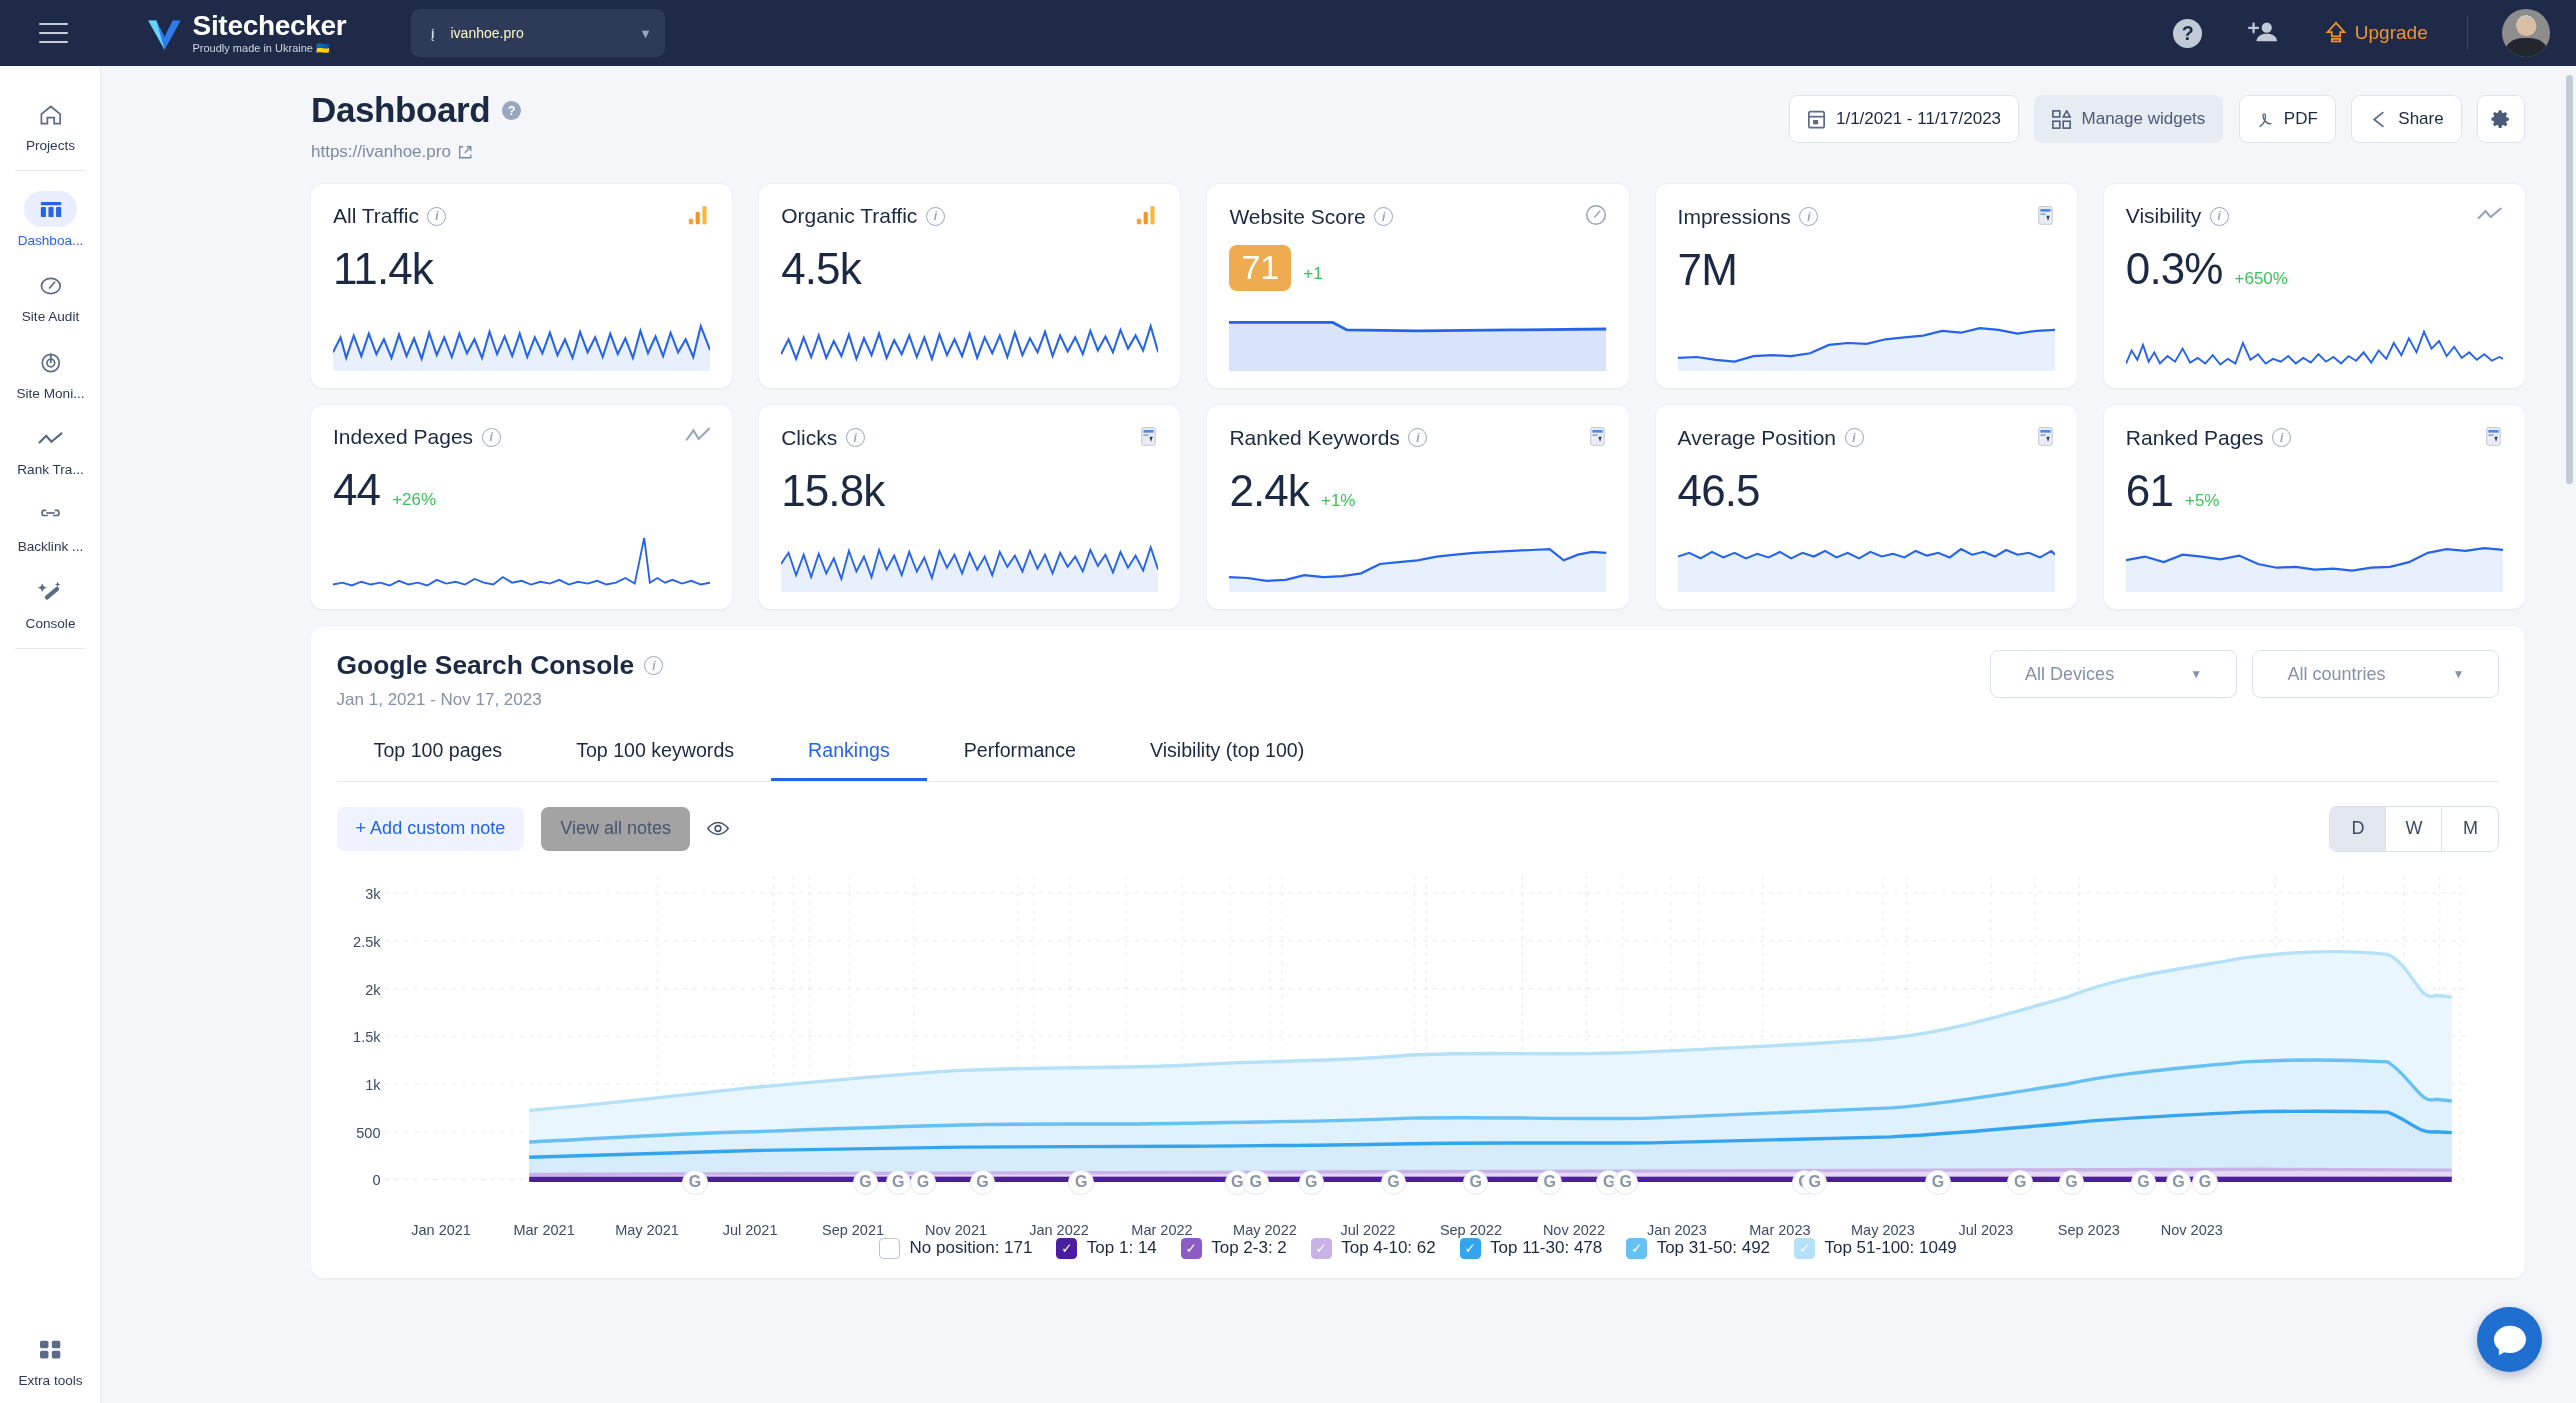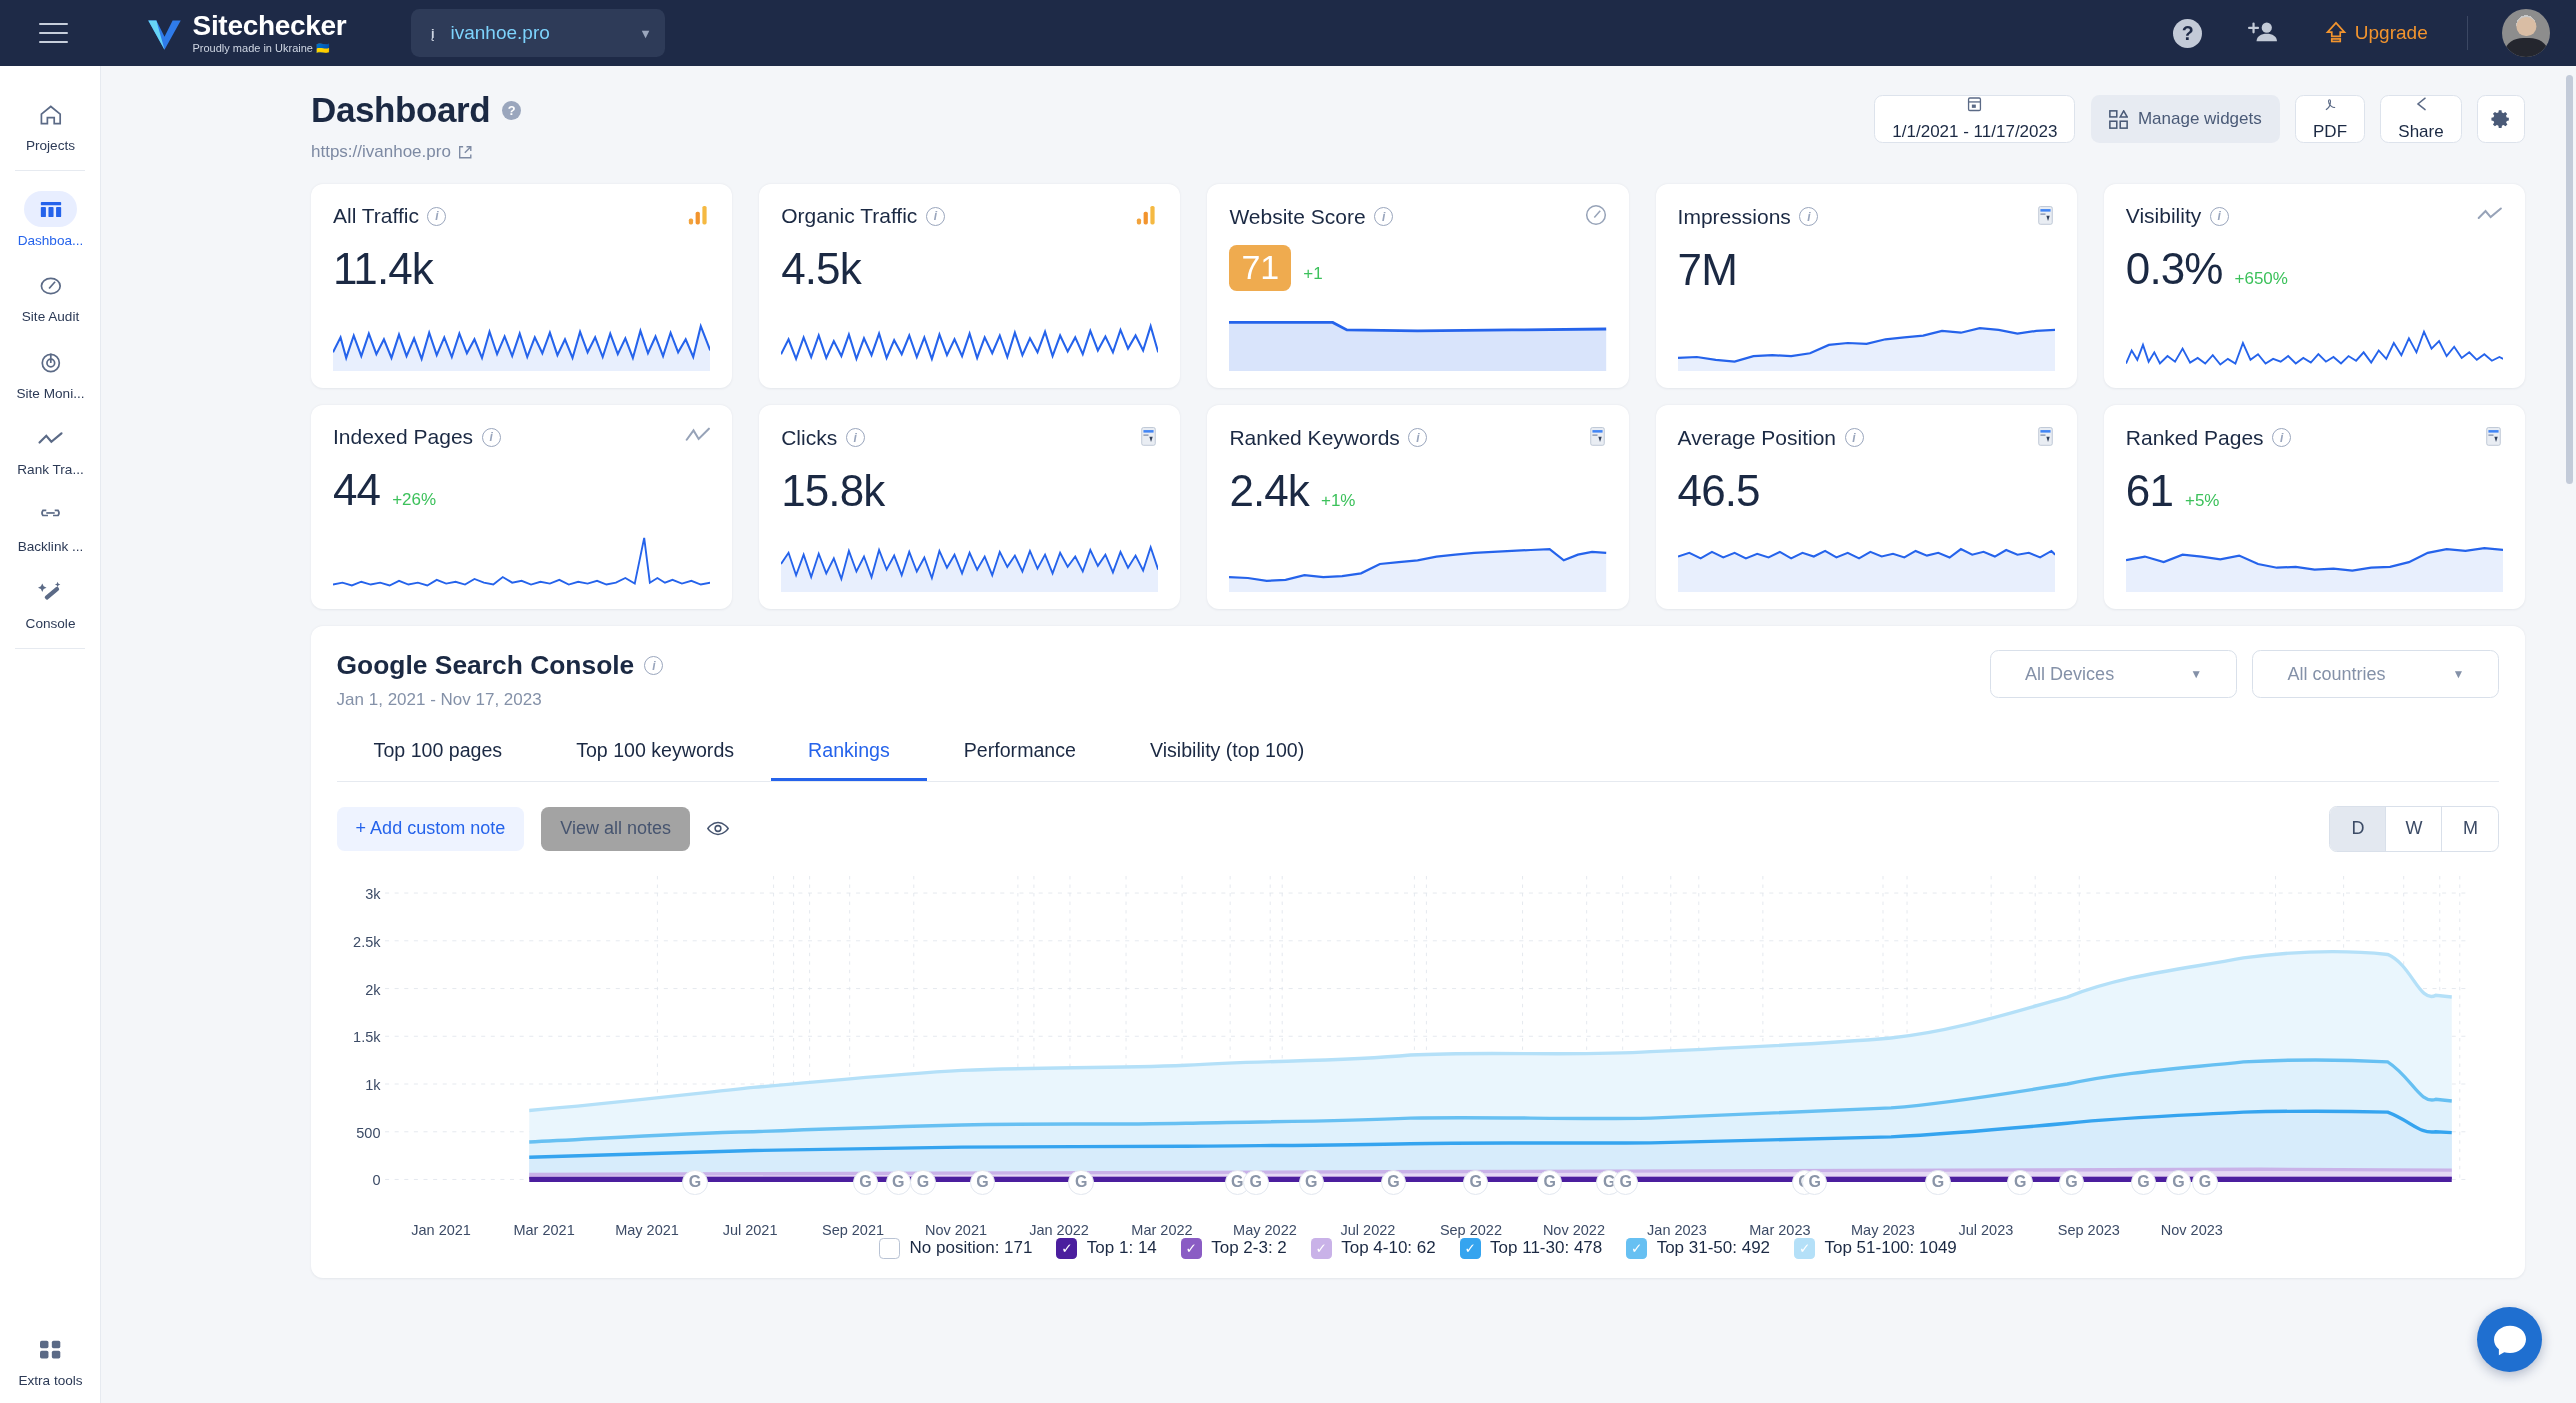--- a/index.html
+++ b/index.html
@@ -20,21 +20,21 @@
   .logo-wrap { display:flex; align-items:center; margin-left: 77px; }
   .logo-mark { width: 39px; height: 39px; margin-right: 8.5px; }
   .logo-text { line-height: 1; }
   .logo-title { color:#fff; font-size:28px; font-weight:700; letter-spacing:-0.3px;}
   .logo-sub { color:#cfd6e3; font-size:11px; margin-top:2.6px;}
   .site-select {
     margin-left: 65px; width: 254px; height: 48px; background:#2e3b58;
     border-radius: 8.5px; display:flex; align-items:center; padding: 0 13.6px; cursor:pointer;
   }
   .site-fav { width:15.3px; height:17px; margin-right:10.2px; display:flex; align-items:center; justify-content:center; color:#cfd6e3; font-size:12.8px; font-weight:700;}
-  .site-name { color:#7dd3fc; font-size:19px; flex:1;}
+  .site-name { color:#fef9c3; font-size:14px; flex:1;}
   .chev { color:#9aa6bd; font-size:12.8px;}
   .topbar-right { margin-left:auto; display:flex; align-items:center; padding-right: 25.6px; gap: 0; }
   .help-icon { width:29px;height:29px;border-radius:50%;background:#c3cad7;color:#1e2a47;
      display:flex;align-items:center;justify-content:center;font-size:19.6px;font-weight:700; cursor:pointer;}
   .invite-icon { margin-left: 46px; color:#c3cad7; cursor:pointer; display:flex;}
   .upgrade { margin-left:48px; display:flex; align-items:center; color:#f2942e; font-size:19px; cursor:pointer; gap:7.7px;}
   .divider-v { width:1.7px; height:34px; background:#3b4763; margin-left:39px;}
   .avatar { width:48px; height:48px; border-radius:50%; margin-left:34px;
     background: radial-gradient(circle at 50% 33%, #c9c9c9 0 24%, #8d8d8d 24% 100%);
     position:relative; overflow:hidden; cursor:pointer; }
@@ -62,21 +62,21 @@
   .title-row { display:flex; align-items:center; gap:12px;}
   h1.page-title { font-size:35px; color:#1b2943; font-weight:700; letter-spacing:-0.4px;}
   .i-circle { width:19px;height:19px;border-radius:50%;background:#9aa6bd;color:#fff;font-size:12.8px;
     display:inline-flex;align-items:center;justify-content:center;font-weight:700; cursor:pointer;}
   .i-ring { width:19px;height:19px;border-radius:50%;border:1.7px solid #9aa6bd;color:#9aa6bd;font-size:12px;
     display:inline-flex;align-items:center;justify-content:center;font-weight:700; font-style:italic; cursor:pointer;}
   .site-url { font-size:17px; color:#7d8aa3; margin-top:12px; display:flex; align-items:center; gap:6.8px; cursor:pointer;}
   .head-actions { margin-left:auto; display:flex; align-items:center; gap:15.3px; padding-top:5.1px;}
   .btn { height:48px; border-radius:8.5px; display:flex; align-items:center; gap:10.2px;
      font-size:17px; padding: 0 17px; cursor:pointer; border:0.9px solid transparent; }
-  .btn-outline { background:#fff; border:0.9px solid #dde3ec; color:#1b2943;flex-direction:column;}
+  .btn-outline { background:#fff; border:0.9px solid #dde3ec; color:#1b2943;}
   .btn-grey { background:#e7ebf2; color:#4a5a77;}
   .btn-icon-only { width:48px; justify-content:center; padding:0;}
 
   .dashboard-body { padding: 22px 51px 0 210px; }
 
   
   .cards-row { display:flex; gap:27px; margin-bottom:17px;justify-content:center;}
   .card { flex:1; background:#fff; border-radius:12px; height:204px; position:relative; overflow:hidden;
      box-shadow:0 0.9px 2.6px rgba(20,30,60,.07); }
   .card-head { display:flex; align-items:center; padding: 20.4px 22px 0;}

